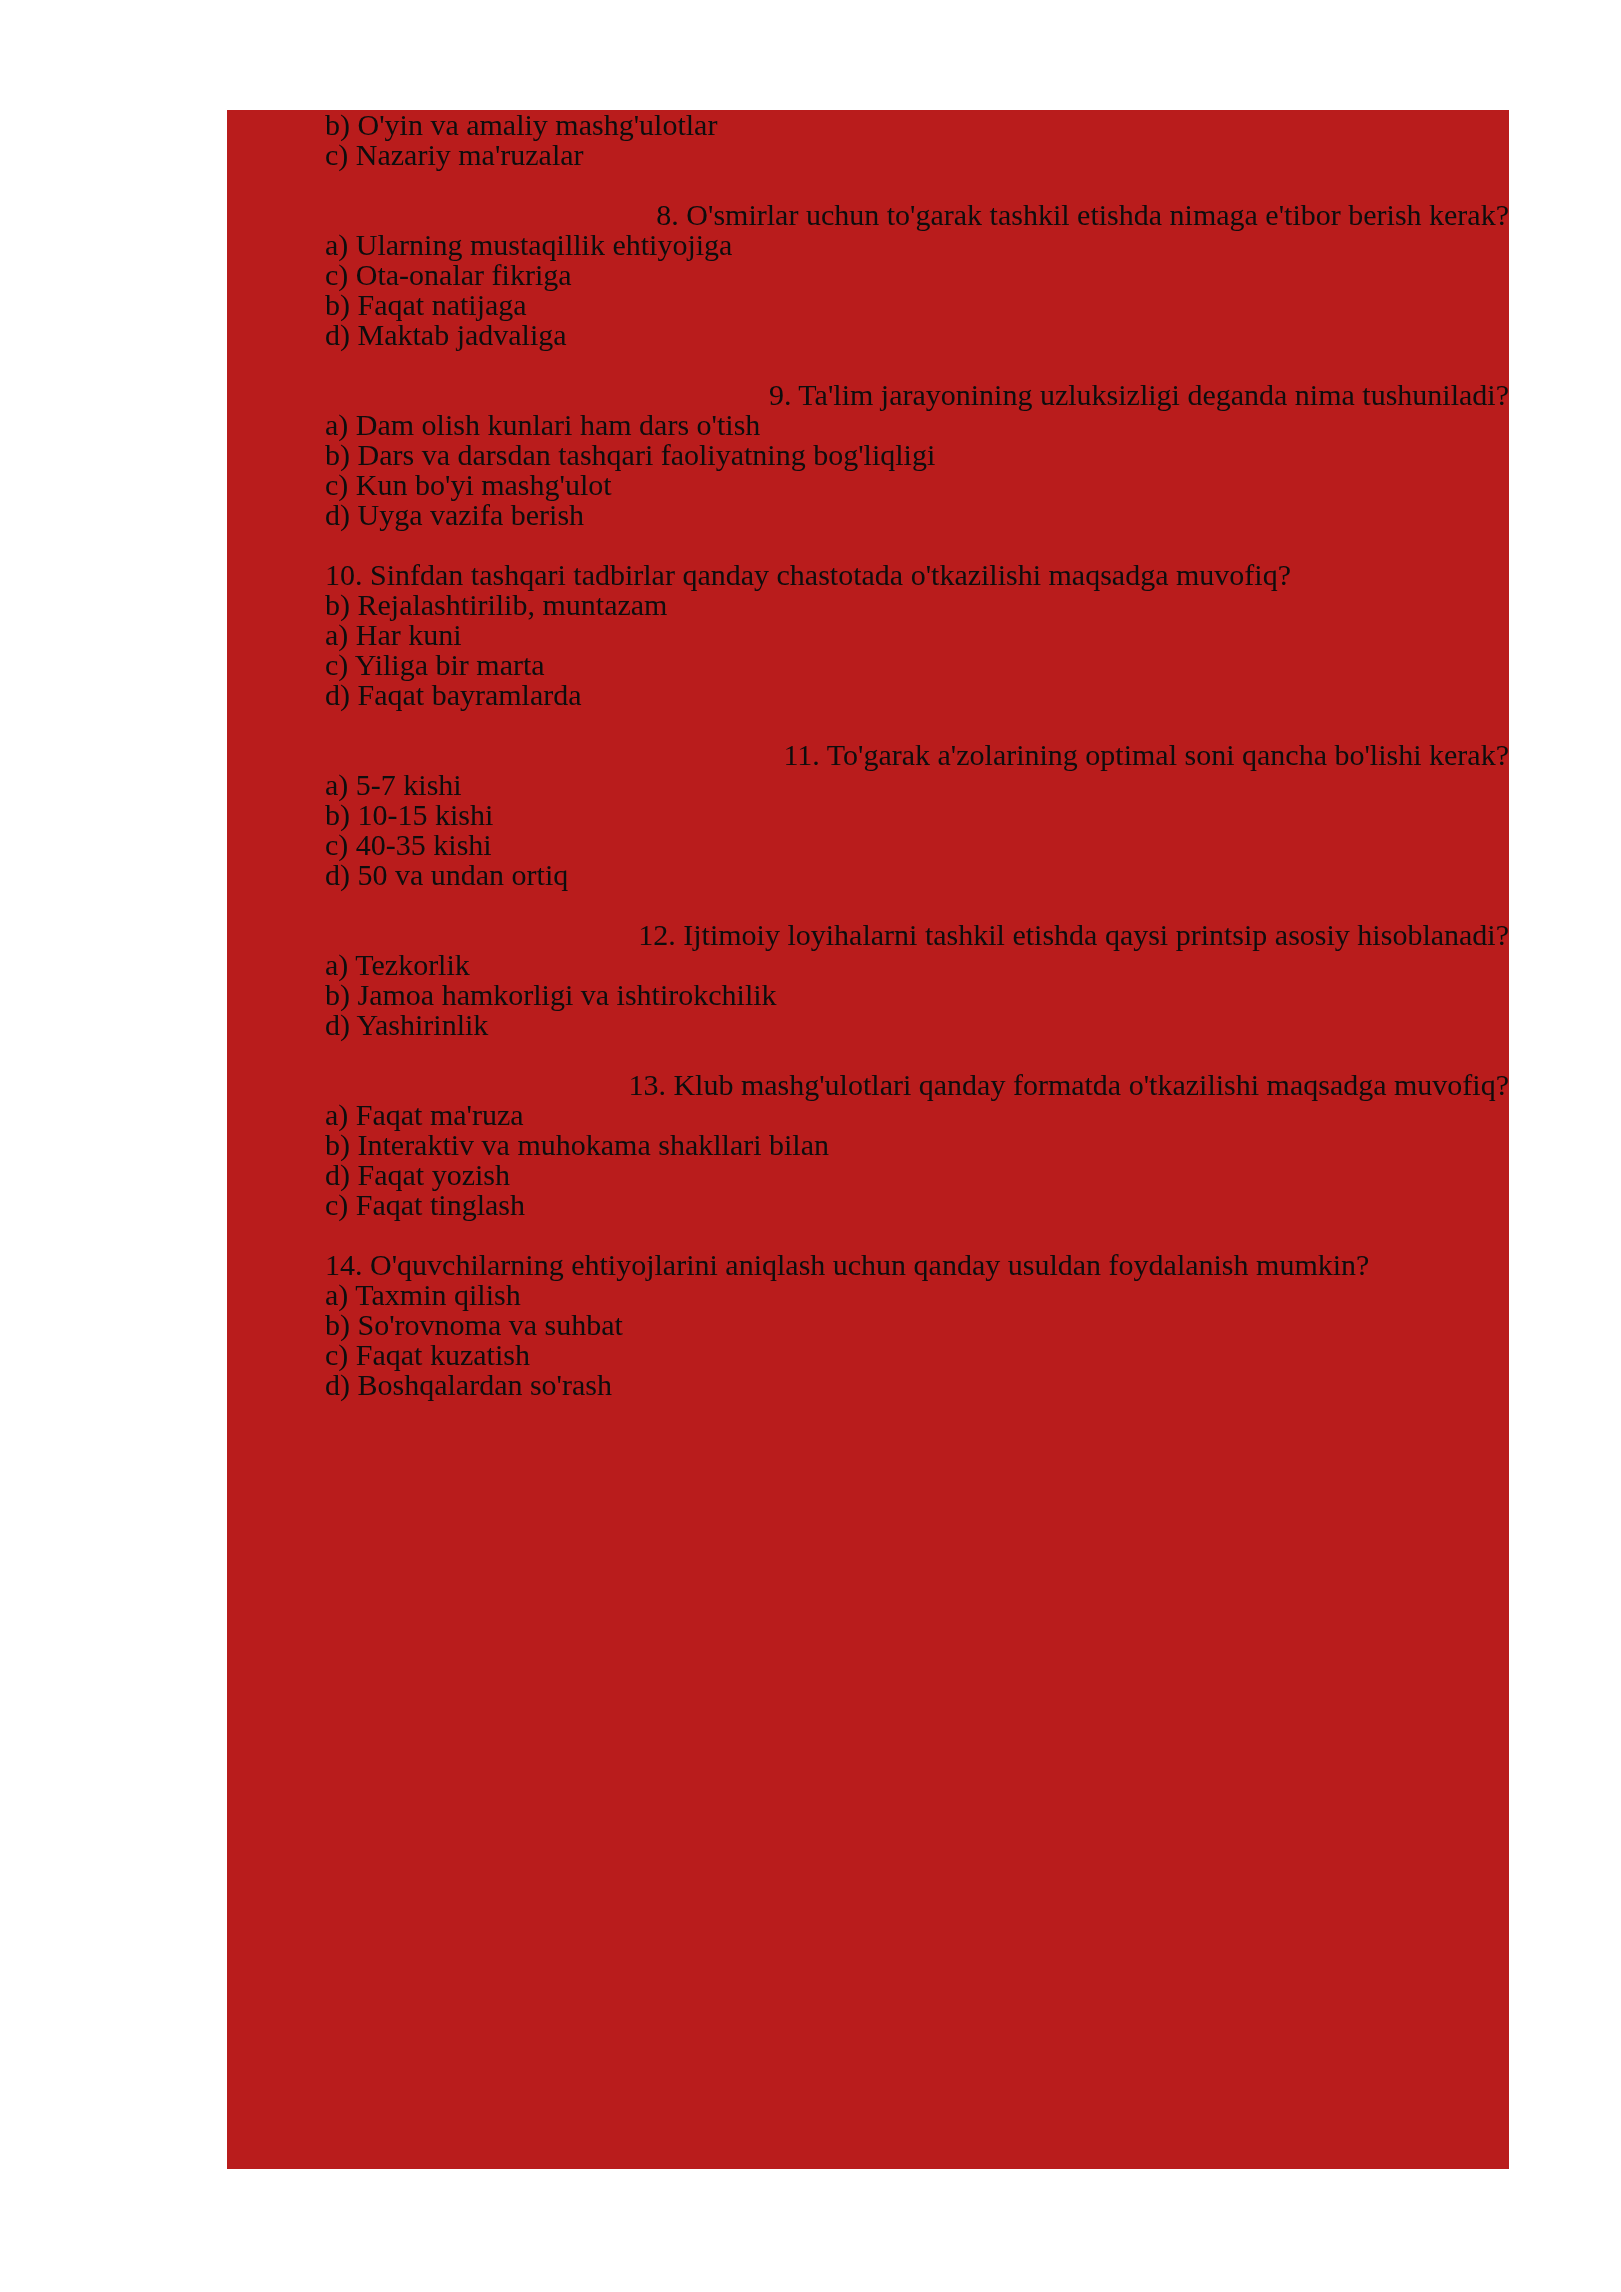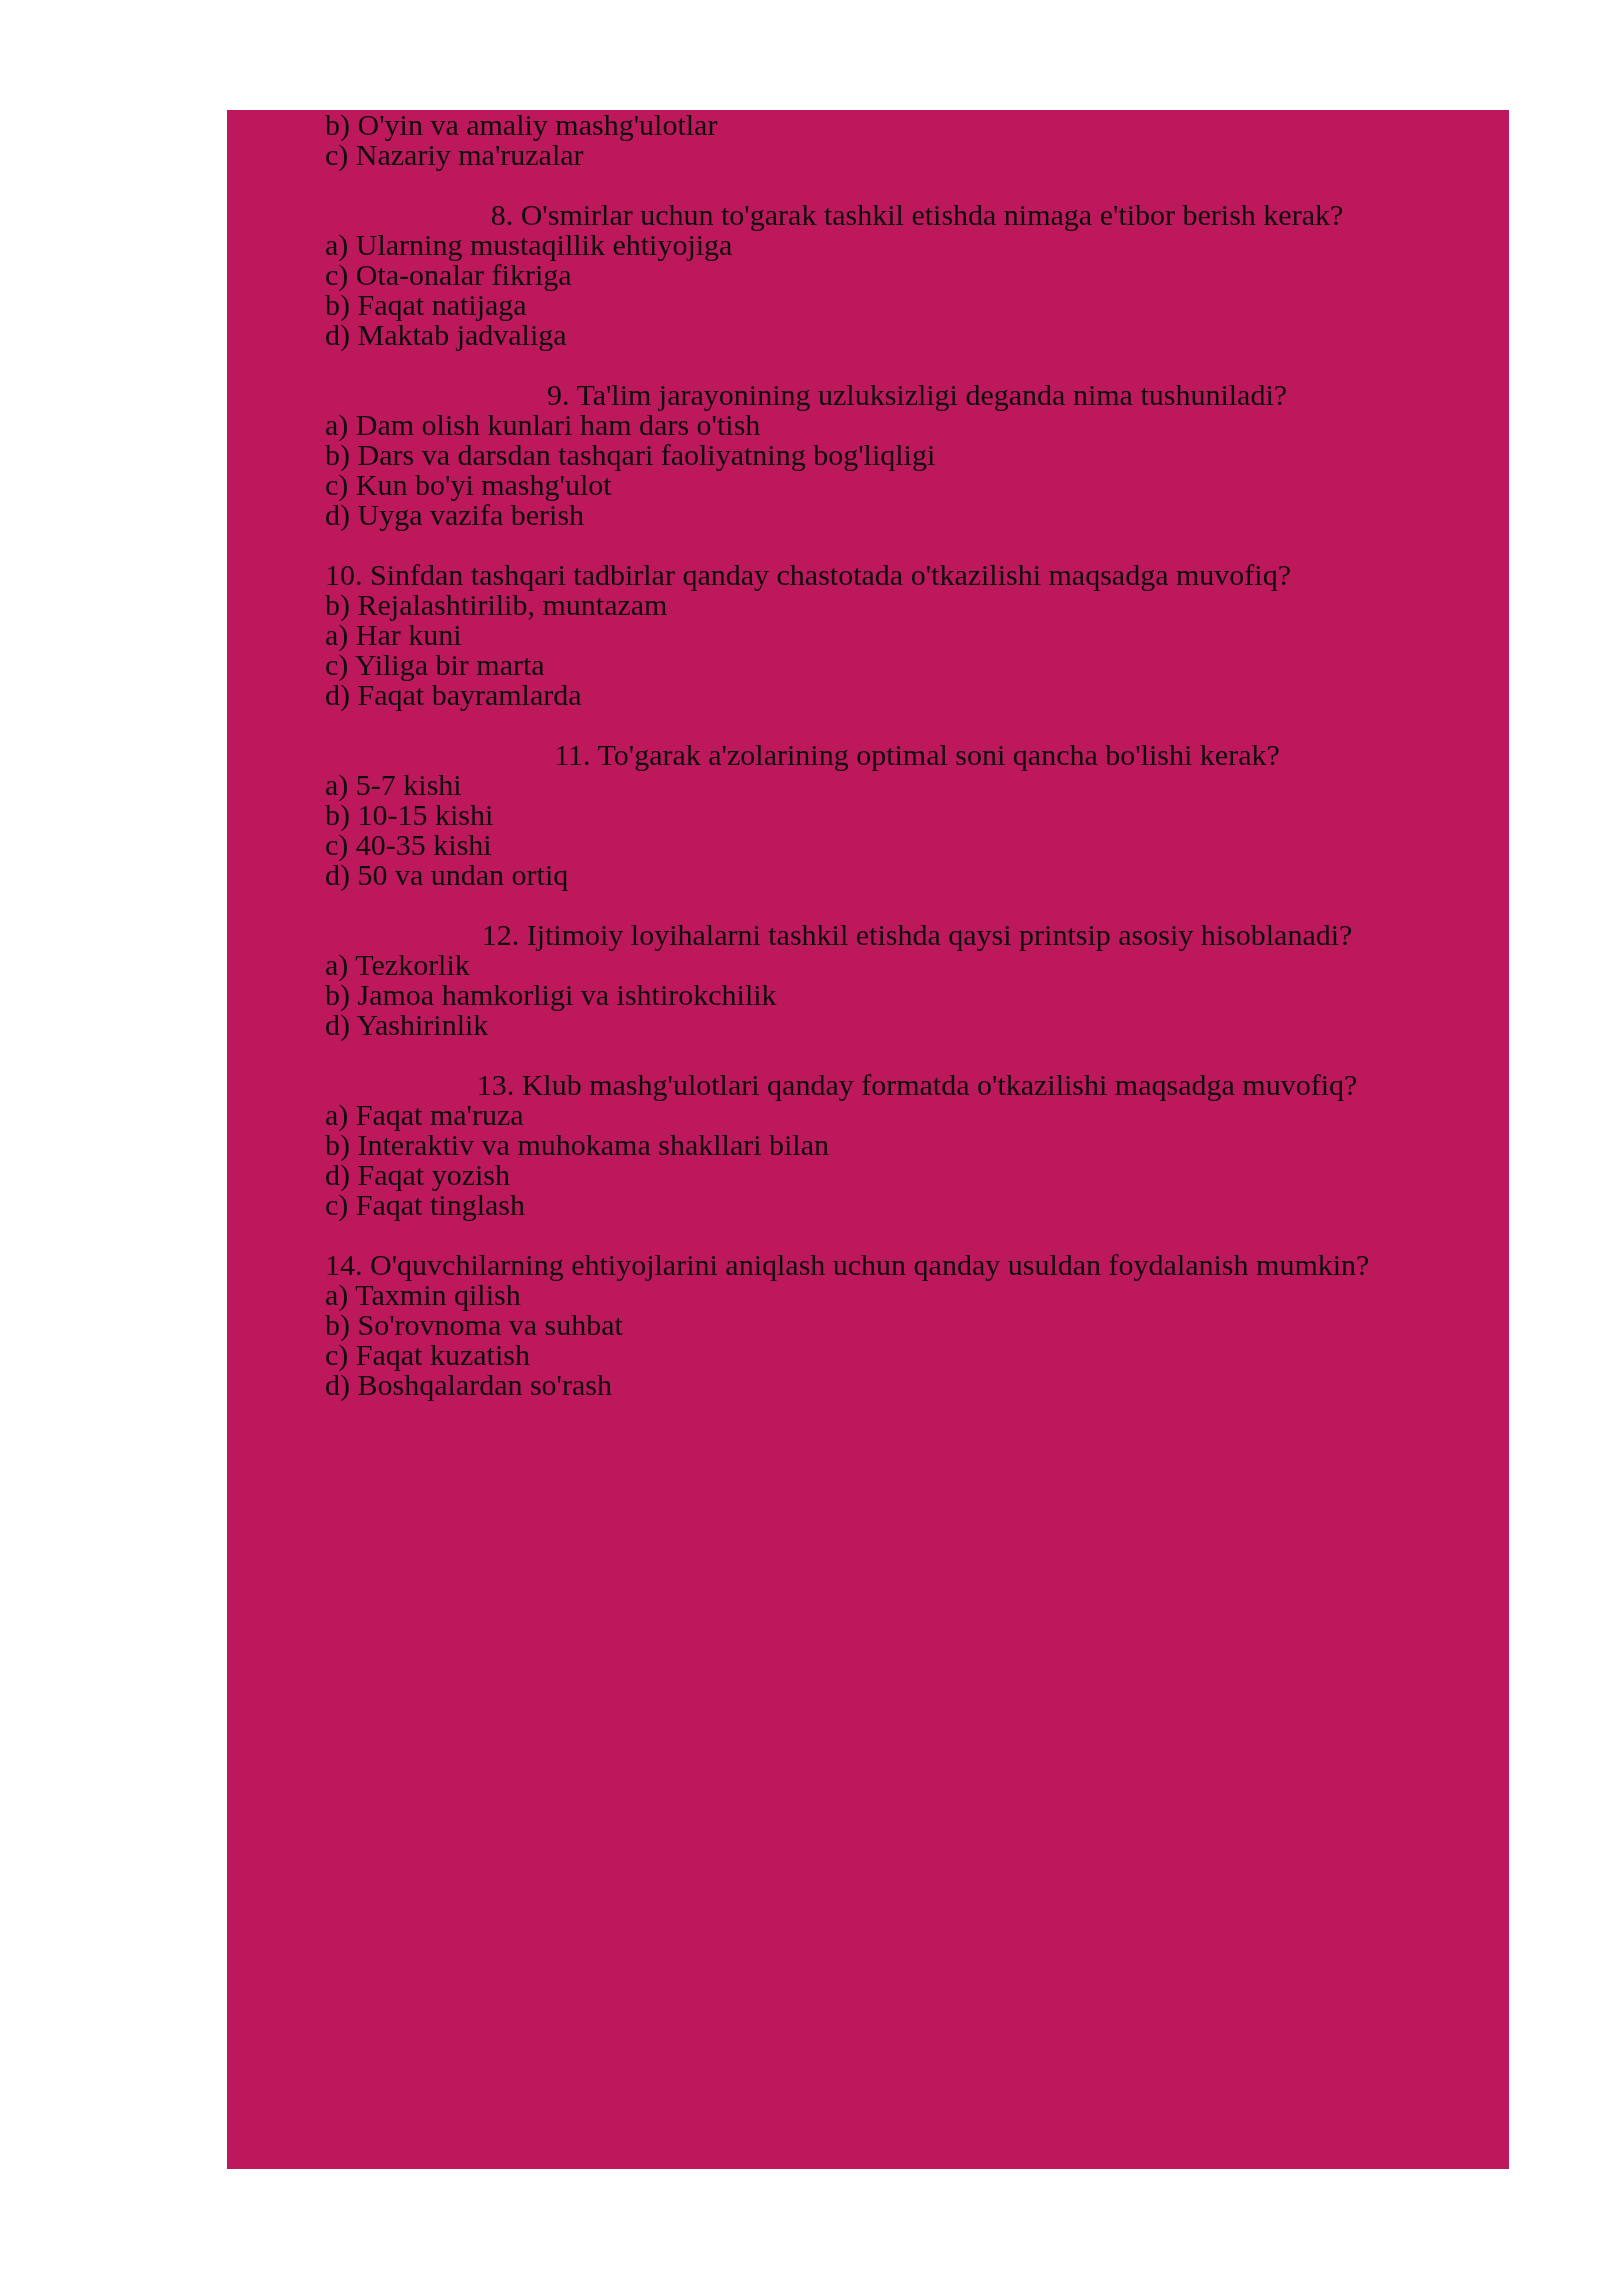--- a/index.html
+++ b/index.html
@@ -16,21 +16,21 @@
     overflow: hidden;
   }
 
   
   #doc-sheet {
     position: absolute;
     left: 227px;
     top: 110px;
     width: 1282px;
     height: 2059px;
-    background: #be185d;
+    background: #b91c1c;
     box-sizing: border-box;
   }
 
   #doc-body {
     position: absolute;
     left: 0;
     top: 0;
     width: 1282px;
     padding: 0;
     color: #0d0d0d;
@@ -64,21 +64,21 @@
     padding: 0;
     text-align: justify;
     text-justify: inter-word;
     text-indent: 98px;
     font-size: 30px;
     line-height: 30px;
     hyphens: none;
   }
   
   .q-stem.single {
-    text-align: center;
+    text-align: right;
   }
 
   .q-options {
     margin: 0;
     padding: 0;
     list-style: none;
   }
   .q-options li {
     margin: 0;
     padding: 0;

